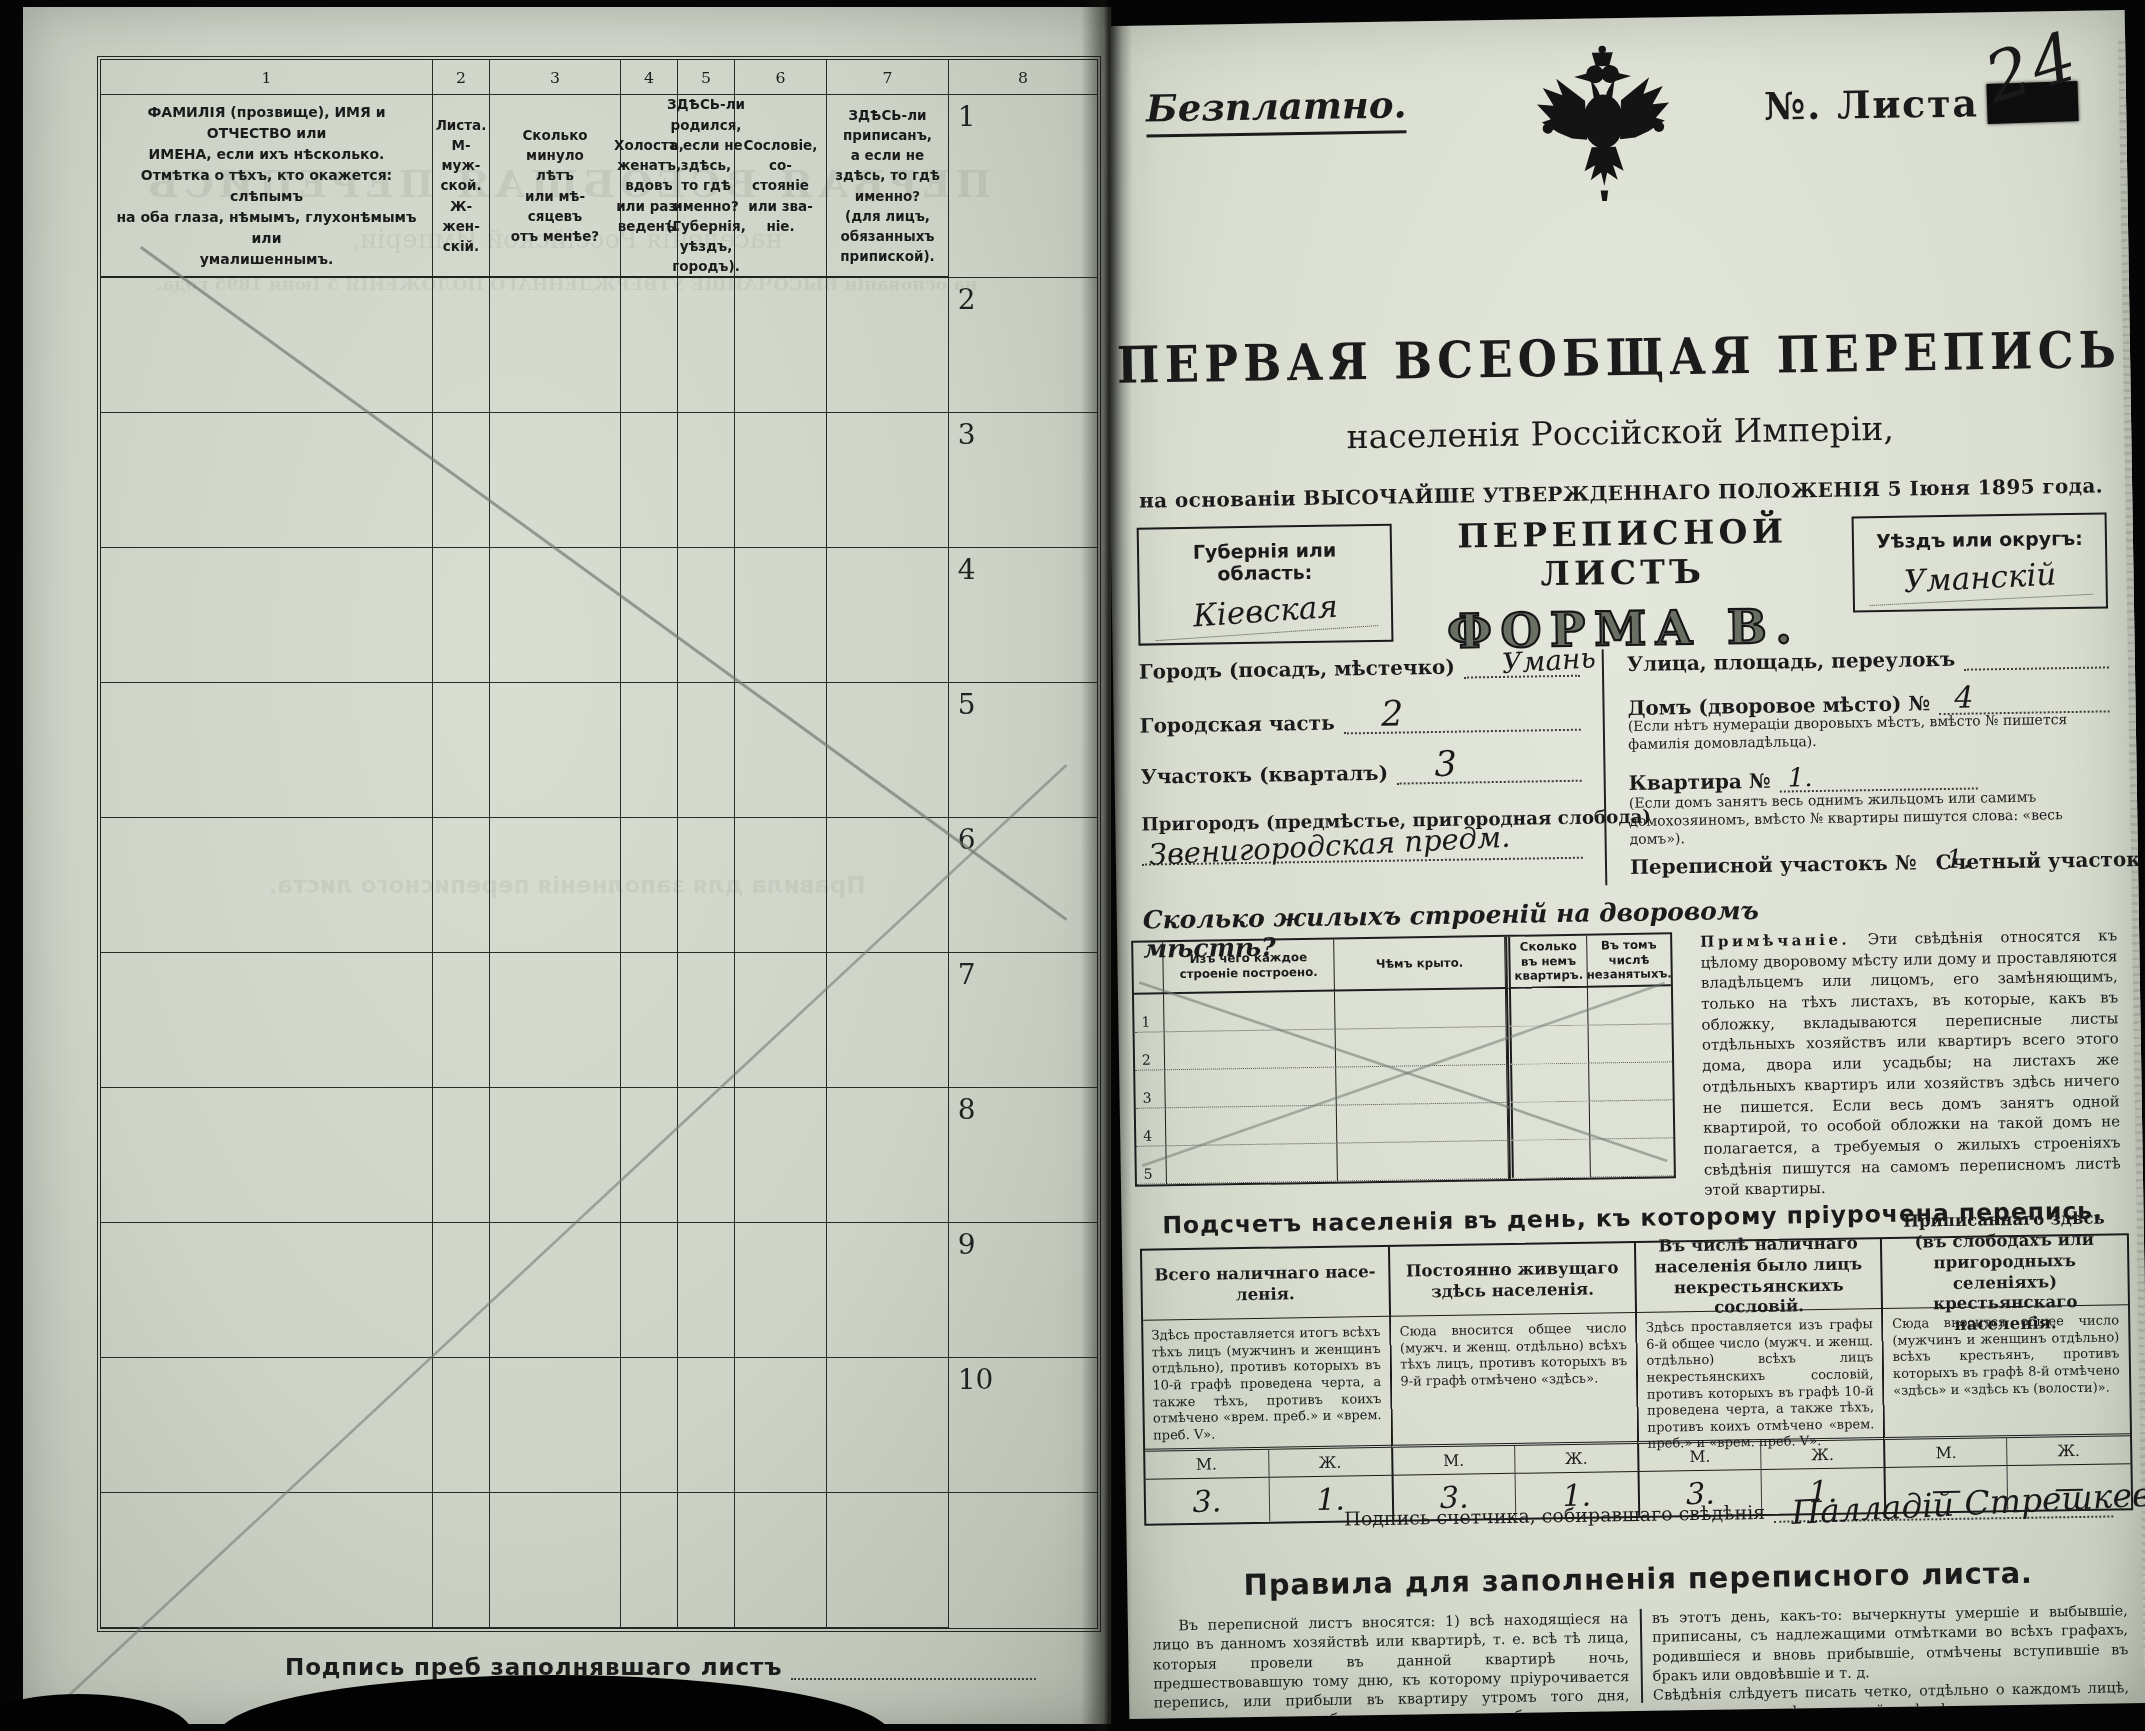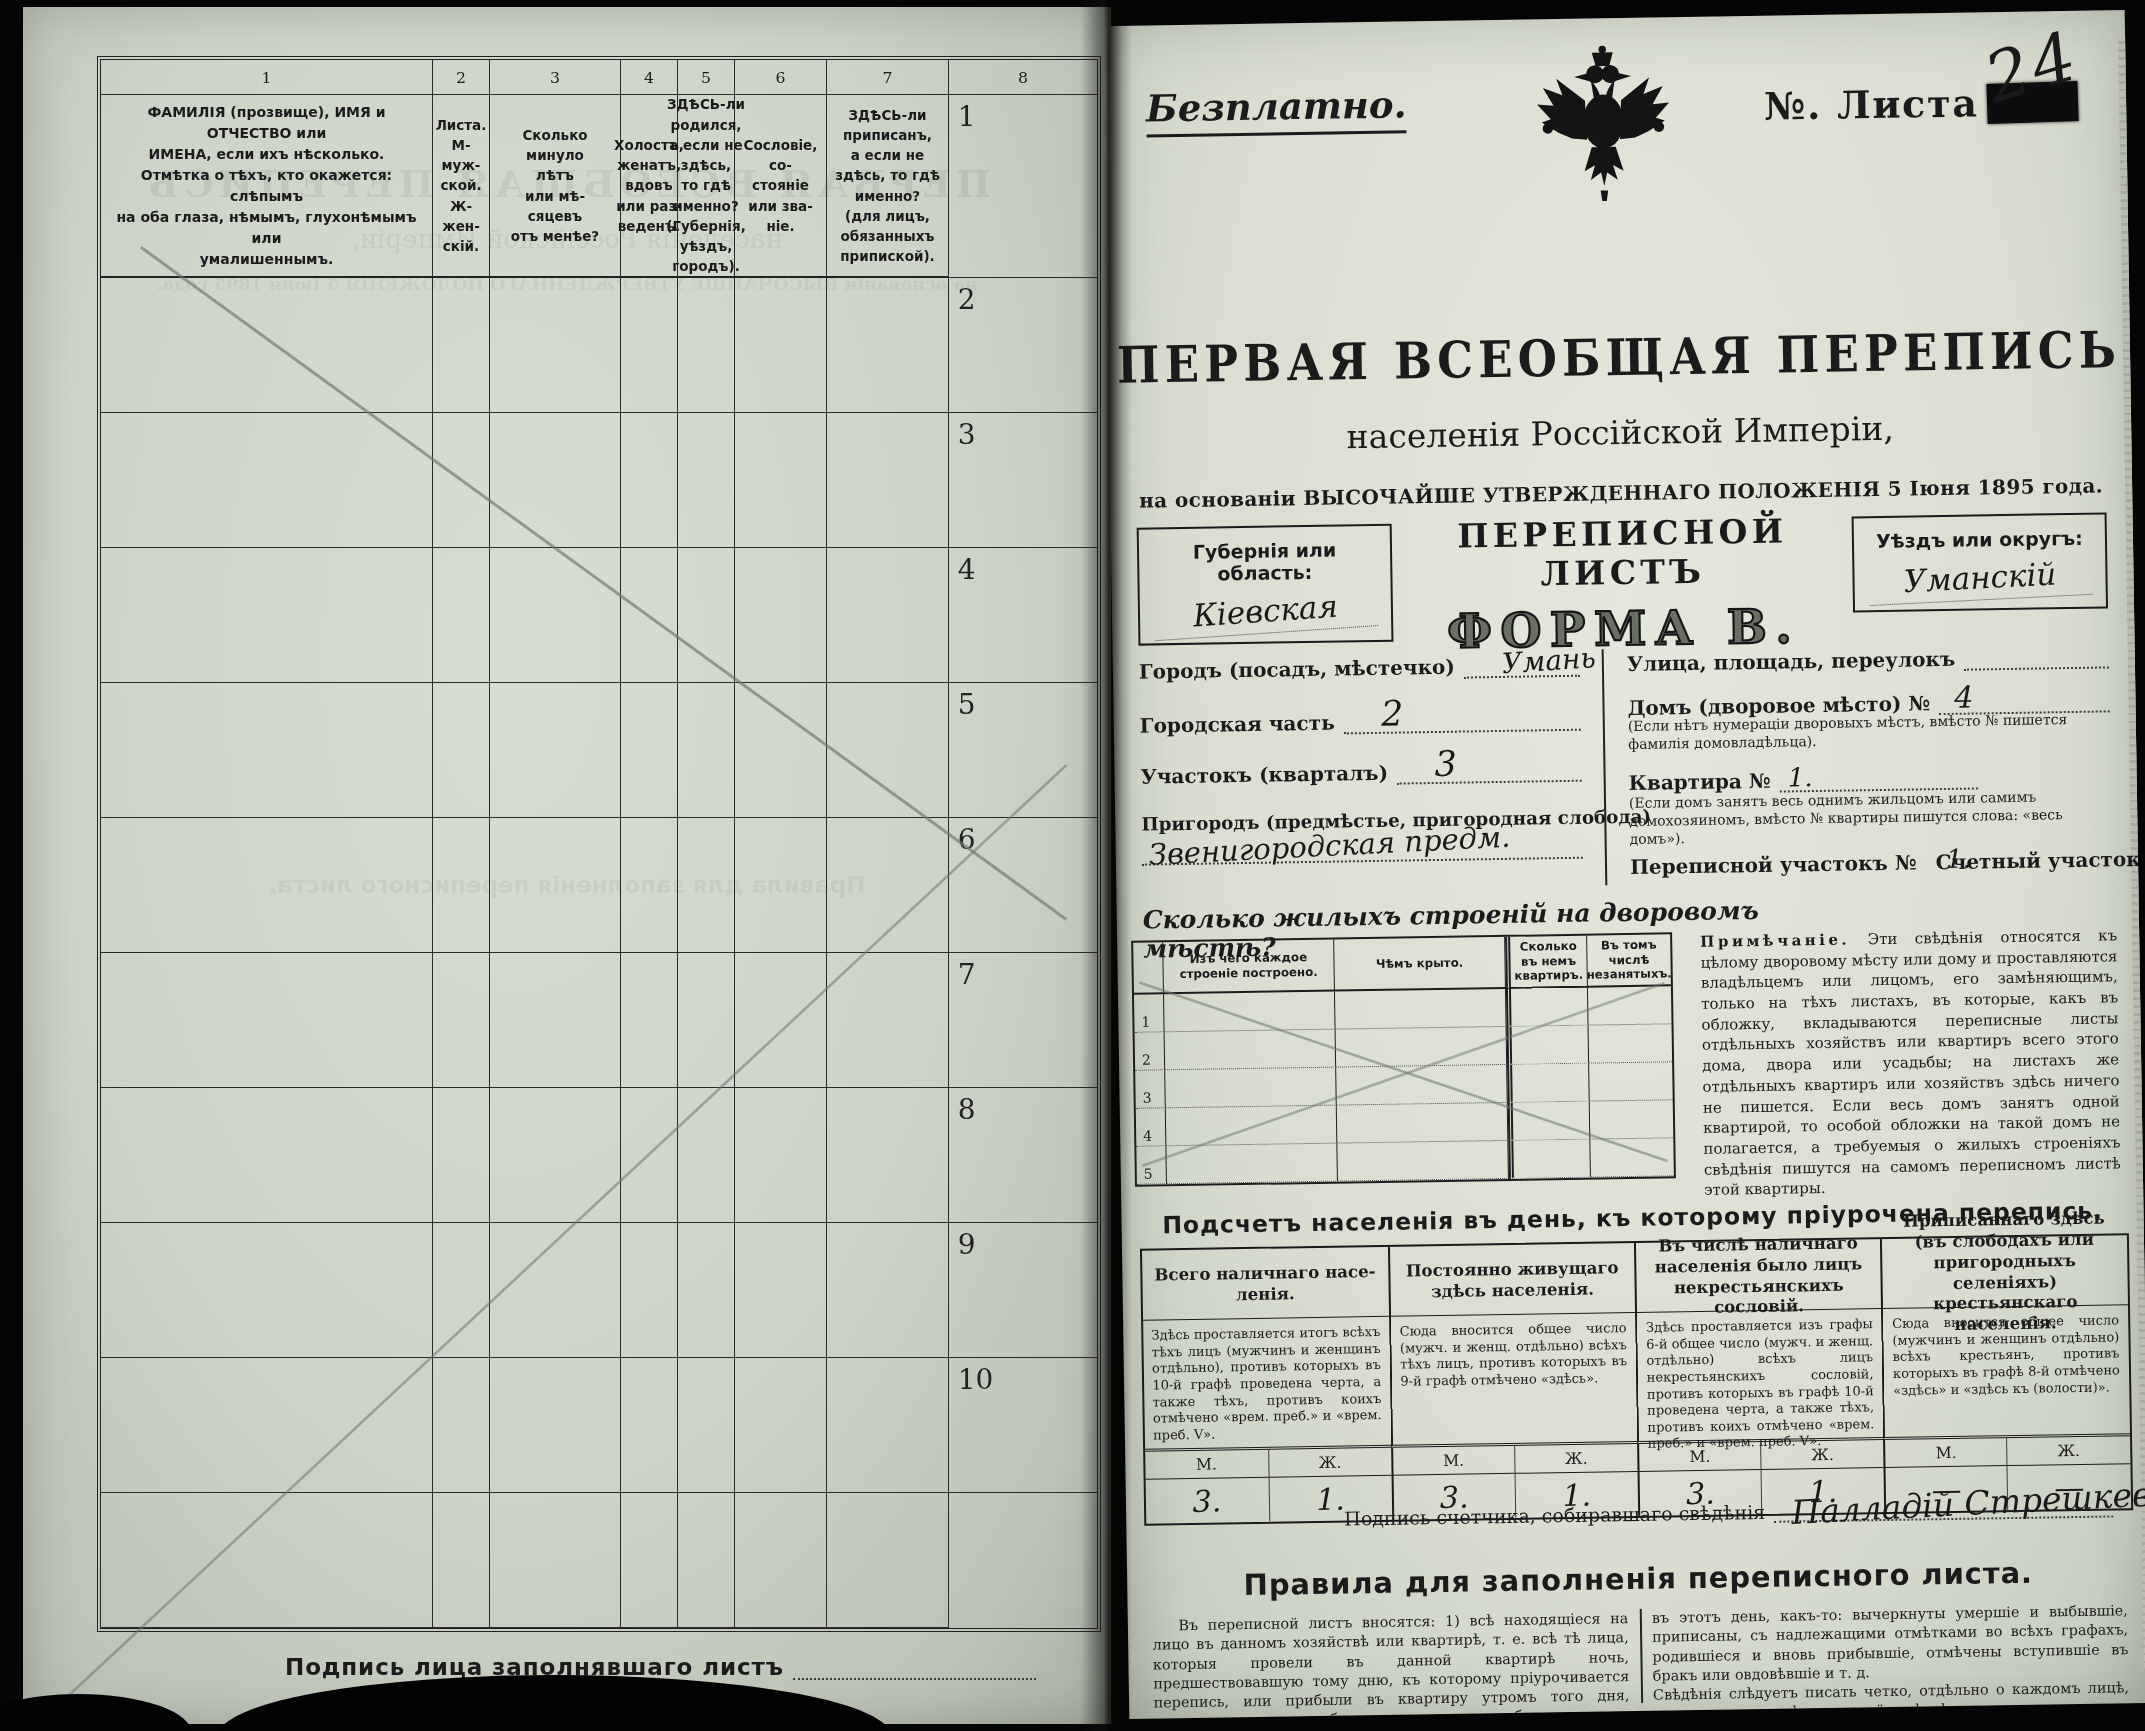--- a/index.html
+++ b/index.html
@@ -236,21 +236,21 @@
         <div class="ct-cell ct-body"></div>
         <div class="ct-cell ct-body"></div>
       </div>
 
     <svg class="pencil" width="1088" height="1717" viewBox="0 0 1246 1966">
       <line x1="135" y1="275" x2="1195" y2="1045" stroke="#6f756e" stroke-width="3.5" opacity=".65"></line>
       <line x1="40" y1="1945" x2="1195" y2="868" stroke="#6f756e" stroke-width="3" opacity=".55"></line>
     </svg>
 
     <div class="left-sign">
-      <span class="lbl">Подпись лица заполнявшаго листъ</span>
+      <span class="lbl">Подпись преб заполнявшаго листъ</span>
       <span class="dots"></span>
     </div>
   </div>
 
   <div class="page page-right">
     <div class="stack-edge"></div>
 
     <div class="rp" style="left:42px;top:61px;">
       <span class="free-label">Безплатно.</span>
     </div>

